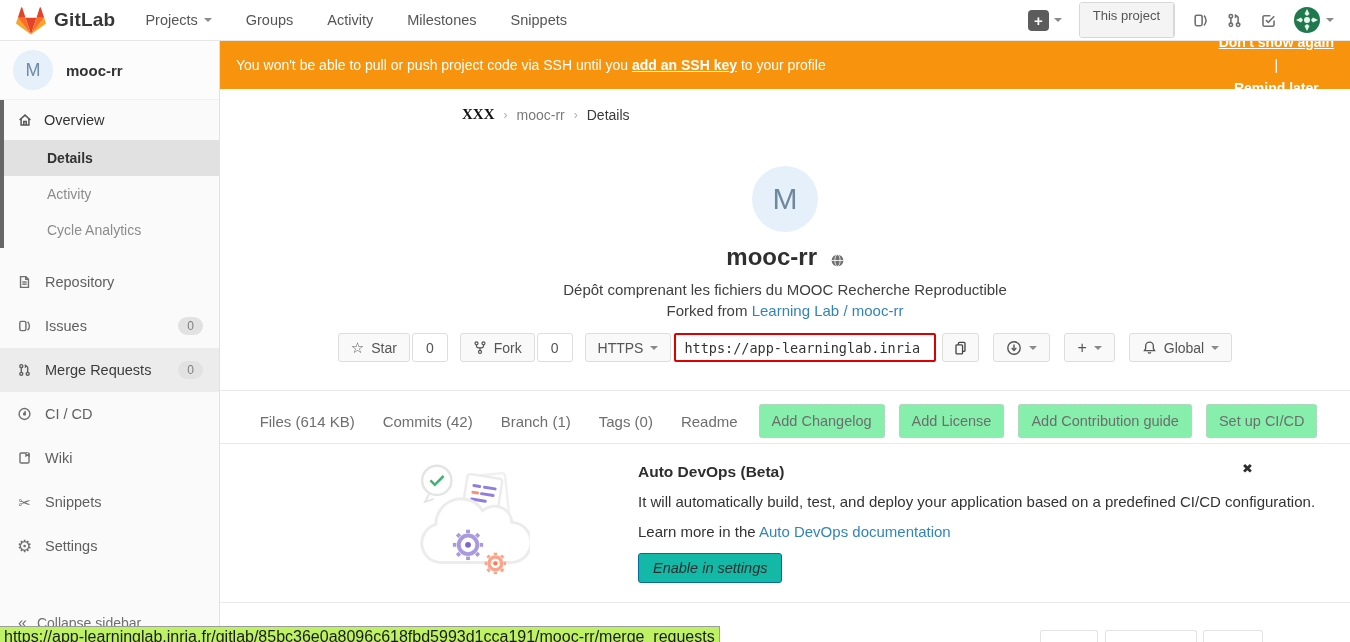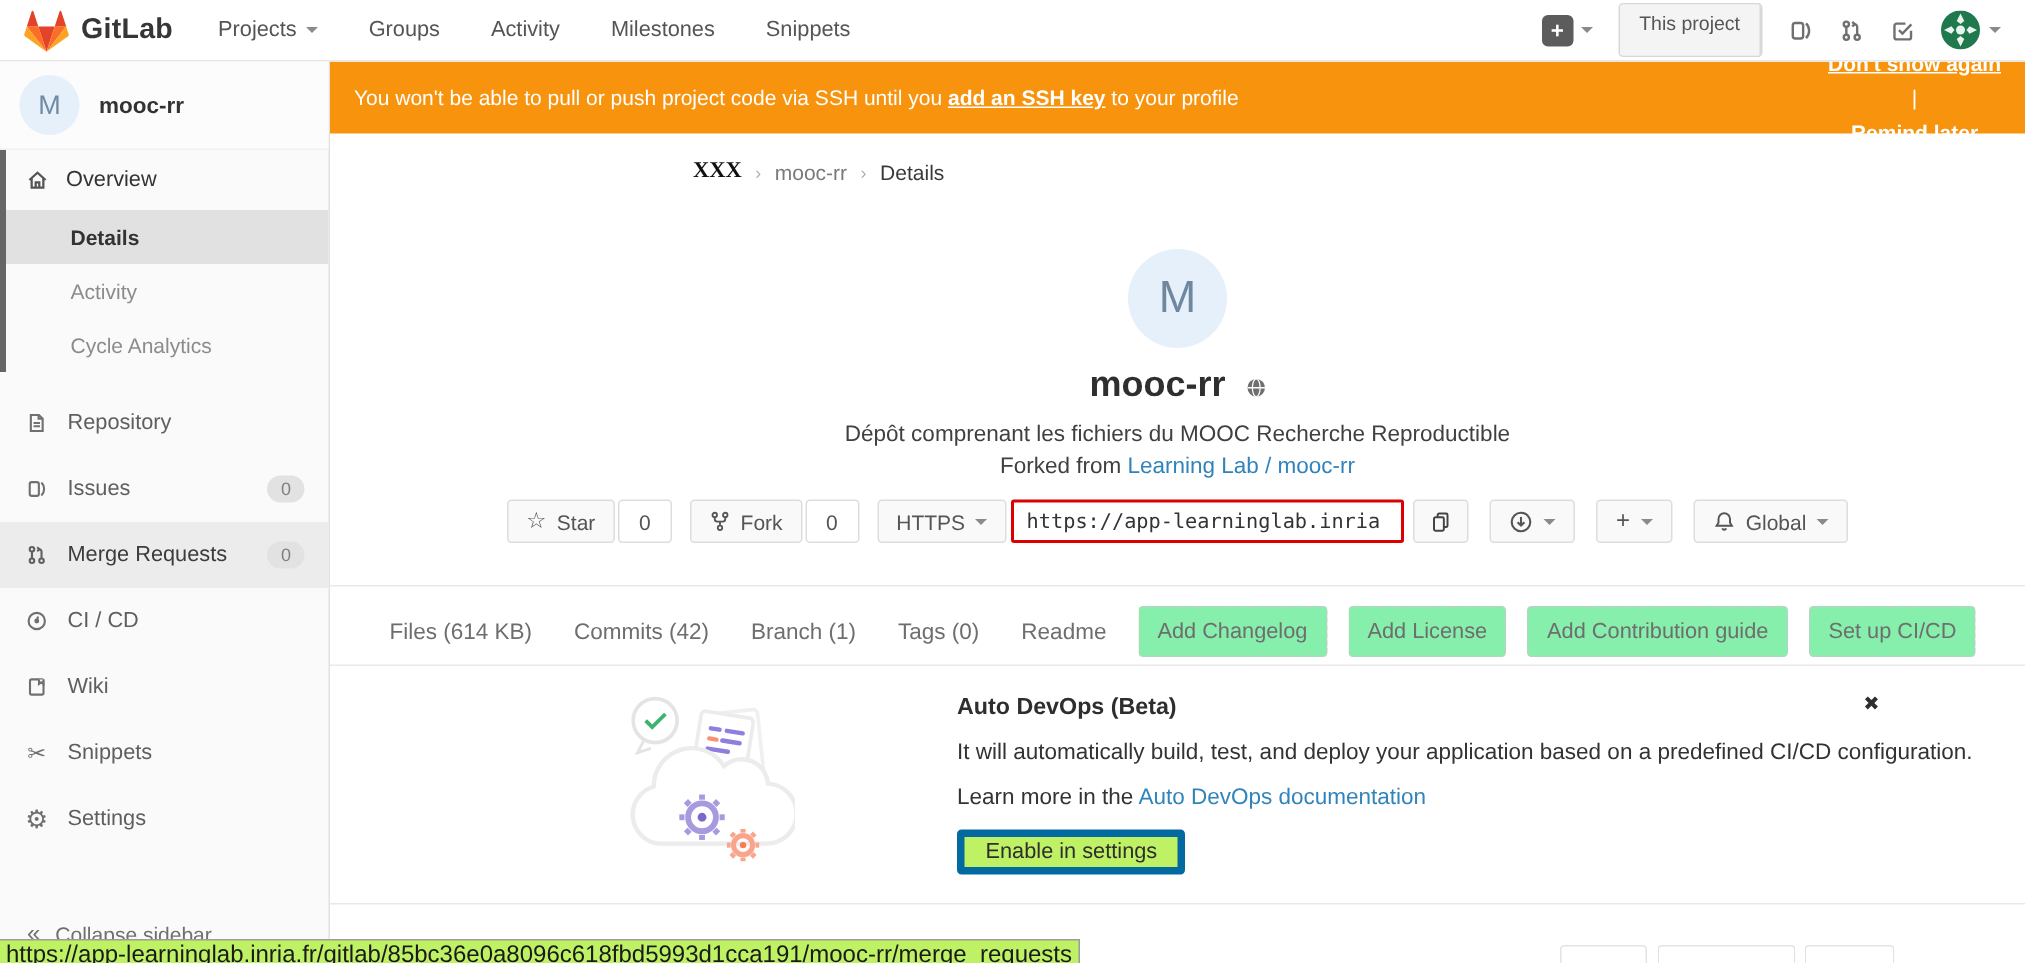--- a/index.html
+++ b/index.html
@@ -94,23 +94,23 @@
               justify-content:center; align-items:center; }
   .tab-link { color:#6e6e6e; font-size:15px; margin:0 14px; cursor:pointer; white-space:nowrap; }
   .dashed-btn { border:1px dashed #c9c9c9; border-radius:3px; color:#6e6e6e; font-size:14.5px;
                 padding:8px 12px; margin:0 7px; cursor:pointer; white-space:nowrap; background:#86efac; }
 
   .devops { position:absolute; top:366px; left:0; width:100%; height:147px; }
   .devops-illus { position:absolute; left:188px; top:0; }
   .devops-title { position:absolute; left:418px; top:8px; font-size:15.5px; font-weight:700; color:#2e2e2e; }
   .devops-body { position:absolute; left:418px; top:38px; font-size:15px; color:#333; }
   .devops-learn { position:absolute; left:418px; top:68px; font-size:15px; color:#333; }
-  .devops-btn { position:absolute; left:418px; top:98px; height:30px; border:5px solid #0369a1; border-radius:3px;
-                background:#bef264; color:#2e2e2e; font-size:14.5px; display:inline-flex; align-items:center;
-                padding:0 14px; cursor:pointer; }
+  .devops-btn { position:absolute; left:418px; top:98px; height:30px; border:1px solid #0369a1; border-radius:3px;
+                background:#14b8a6; color:#2e2e2e; font-size:14.5px; display:inline-flex; align-items:center;
+                padding:0 14px; cursor:pointer;font-style:italic; }
   .devops-close { position:absolute; right:97px; top:6px; font-size:13px; color:#2e2e2e; cursor:pointer; }
 
   .partial-btn { position:absolute; border:1px solid #e3e3e3; border-bottom:none; border-radius:3px 3px 0 0;
                  background:#fff; }
 
   
   .statusbar { position:absolute; left:0; bottom:0; height:16px; background:#bef264;
                border:1px solid #9c9c9c; border-left:none; border-bottom:none; padding:1px 4px 0 4px;
                font-size:16px; color:#1a1a1a; white-space:nowrap; z-index:9; }
 </style>

